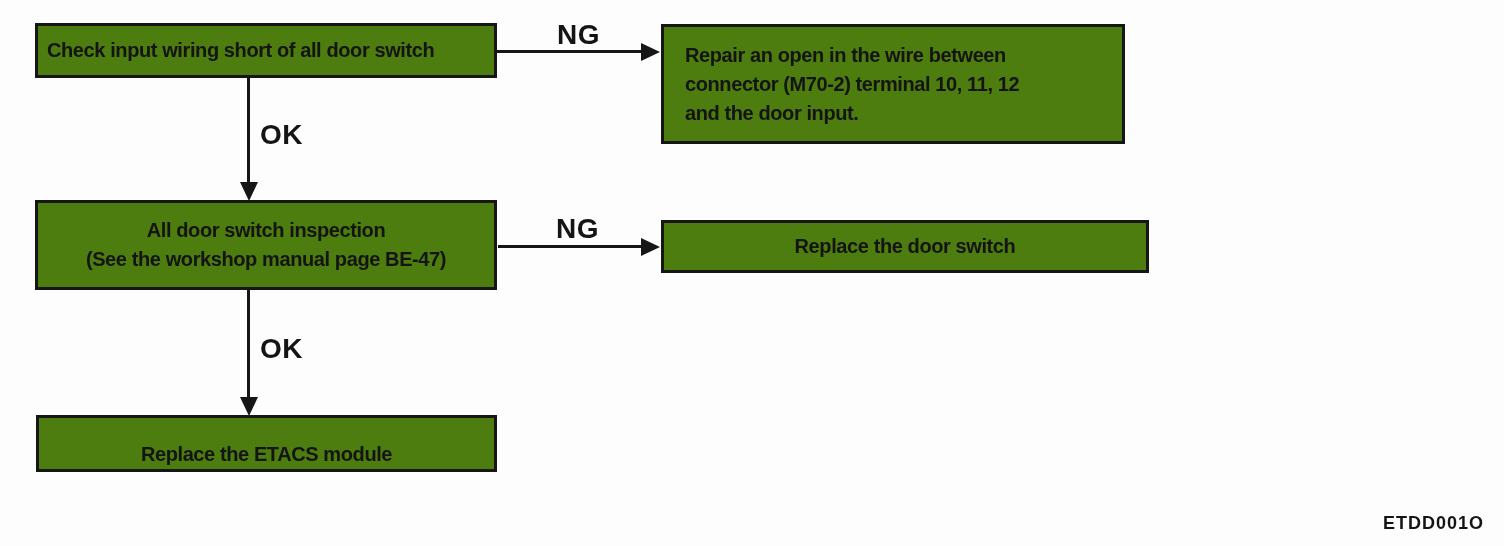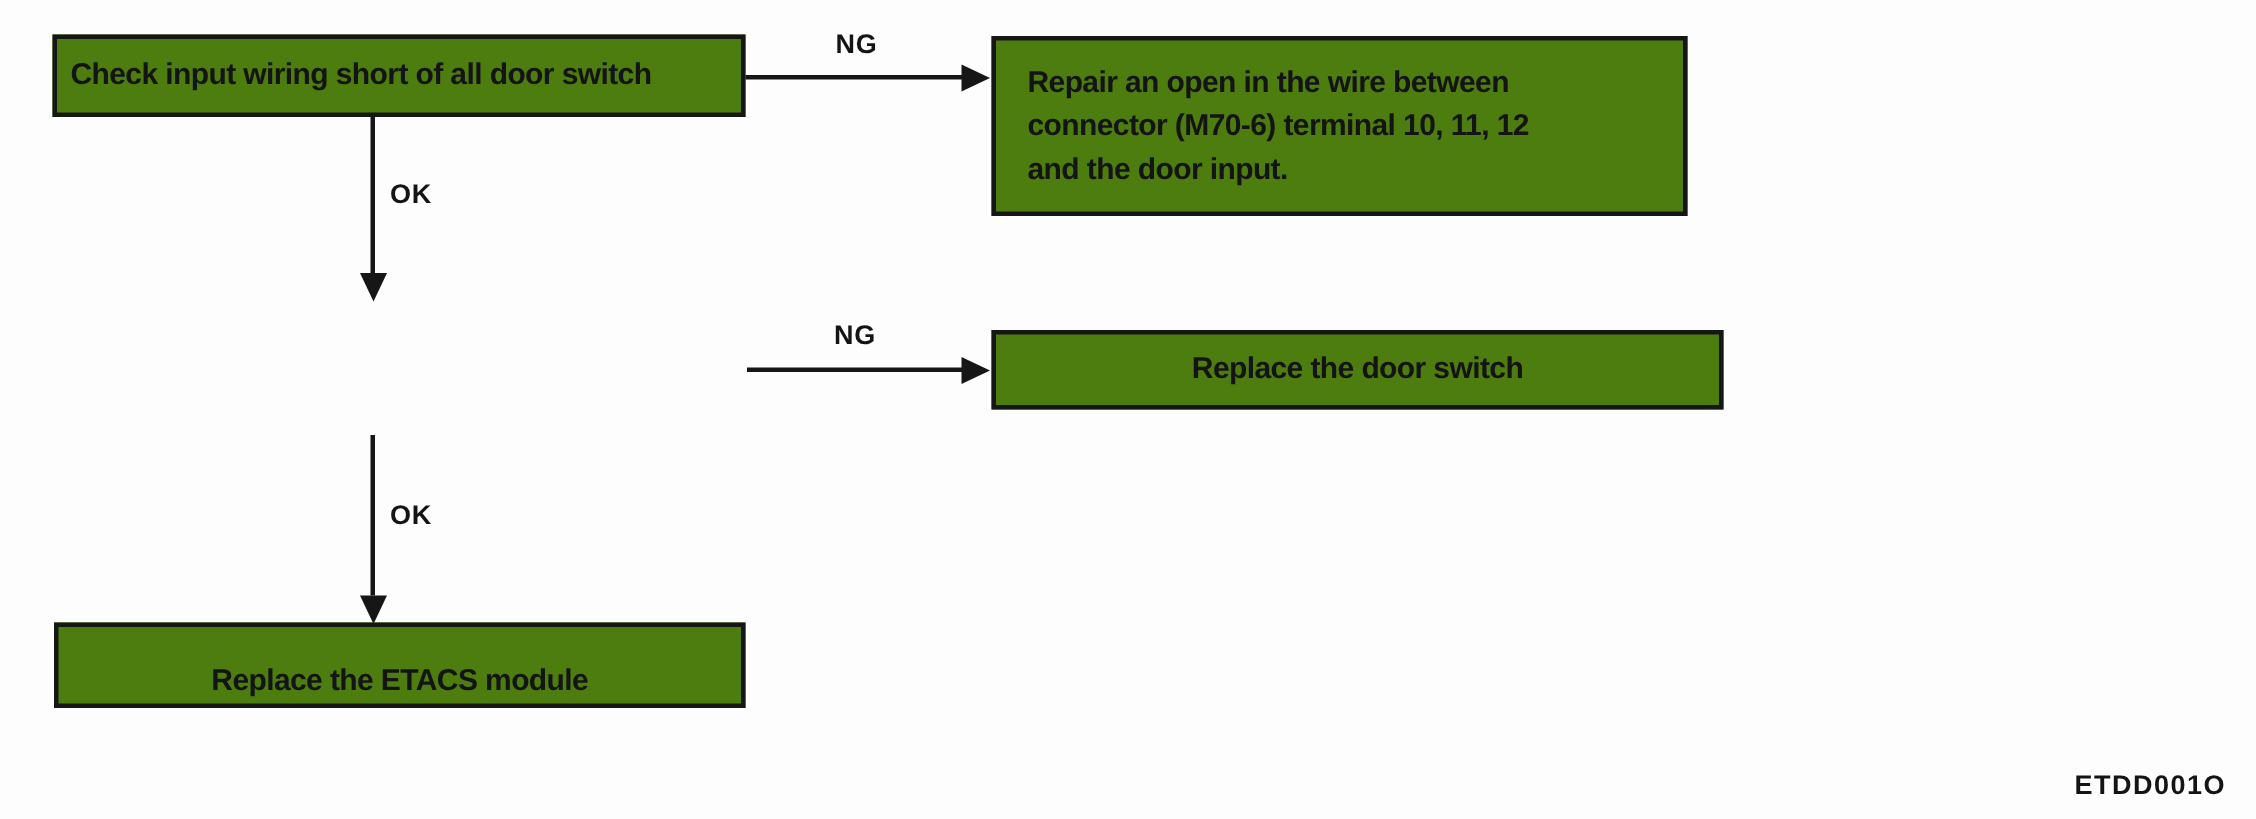--- a/index.html
+++ b/index.html
@@ -43,21 +43,21 @@
   }
   .arrow-down {
     position: absolute; width: 0; height: 0;
     border-left: 9px solid transparent;
     border-right: 9px solid transparent;
     border-top: 19px solid #161616;
   }
   .edge-label {
     position: absolute;
     font-weight: bold;
-    font-size: 18px;
+    font-size: 28px;
     letter-spacing: 0.5px;
     color: #141414;
   }
   .figure-code {
     position: absolute;
     font-weight: bold;
     font-size: 18px;
     letter-spacing: 1px;
     color: #141414;
   }
@@ -94,28 +94,32 @@
   <div class="node left-text" id="node-check">
     <span>Check input wiring short of all door switch</span>
   </div>
 
   <div class="hline" id="hline-1"></div>
   <div class="arrow-right" id="arrow-right-1"></div>
   <div class="edge-label" id="ng-1">NG</div>
 
   <div class="node left-text pad-wide" id="node-repair">
     <span>Repair an open in the wire between</span>
-    <span>connector (M70-6) terminal 10, 11, 12</span>
+    <span>connector (M70-2) terminal 10, 11, 12</span>
     <span>and the door input.</span>
   </div>
 
   <div class="vline" id="vline-1"></div>
   <div class="arrow-down" id="arrow-down-1"></div>
   <div class="edge-label" id="ok-1">OK</div>
 
+  <div class="node center-text" id="node-inspection">
+    <span>All door switch inspection</span>
+    <span>(See the workshop manual page BE-47)</span>
+  </div>
 
   <div class="hline" id="hline-2"></div>
   <div class="arrow-right" id="arrow-right-2"></div>
   <div class="edge-label" id="ng-2">NG</div>
 
   <div class="node center-text" id="node-replace-sw">
     <span>Replace the door switch</span>
   </div>
 
   <div class="vline" id="vline-2"></div>

